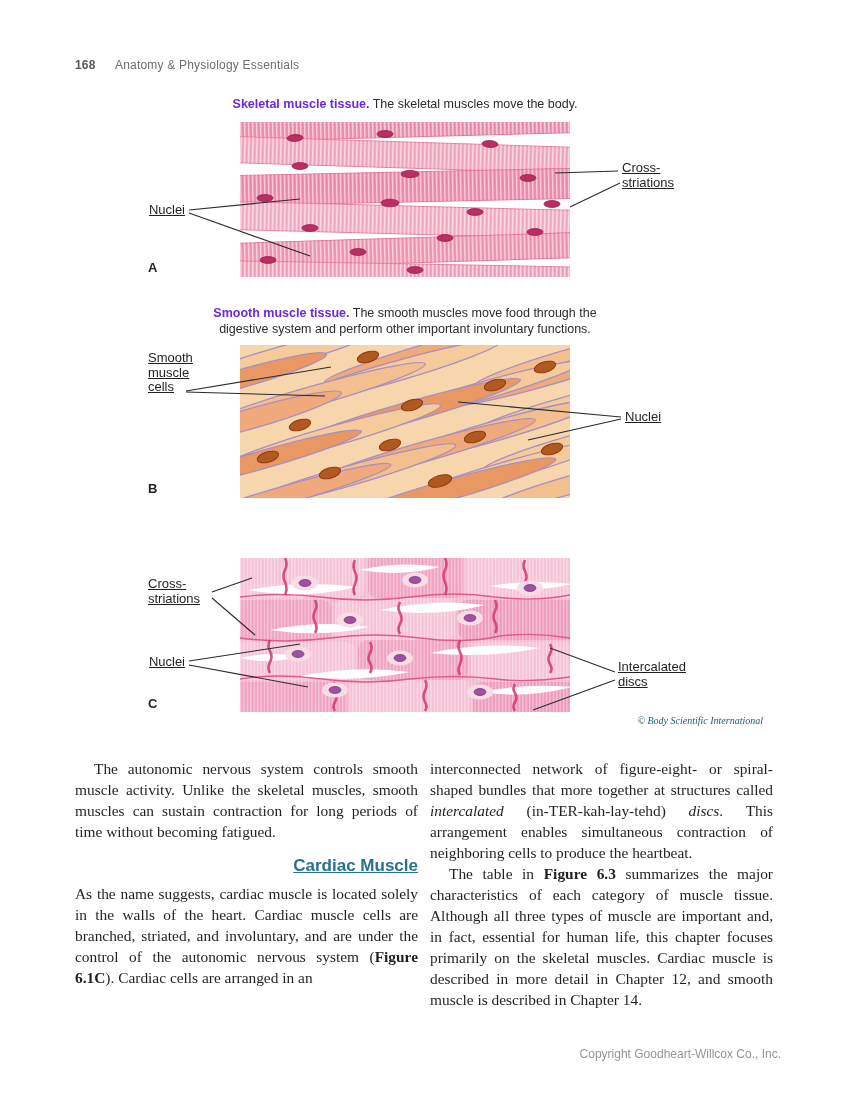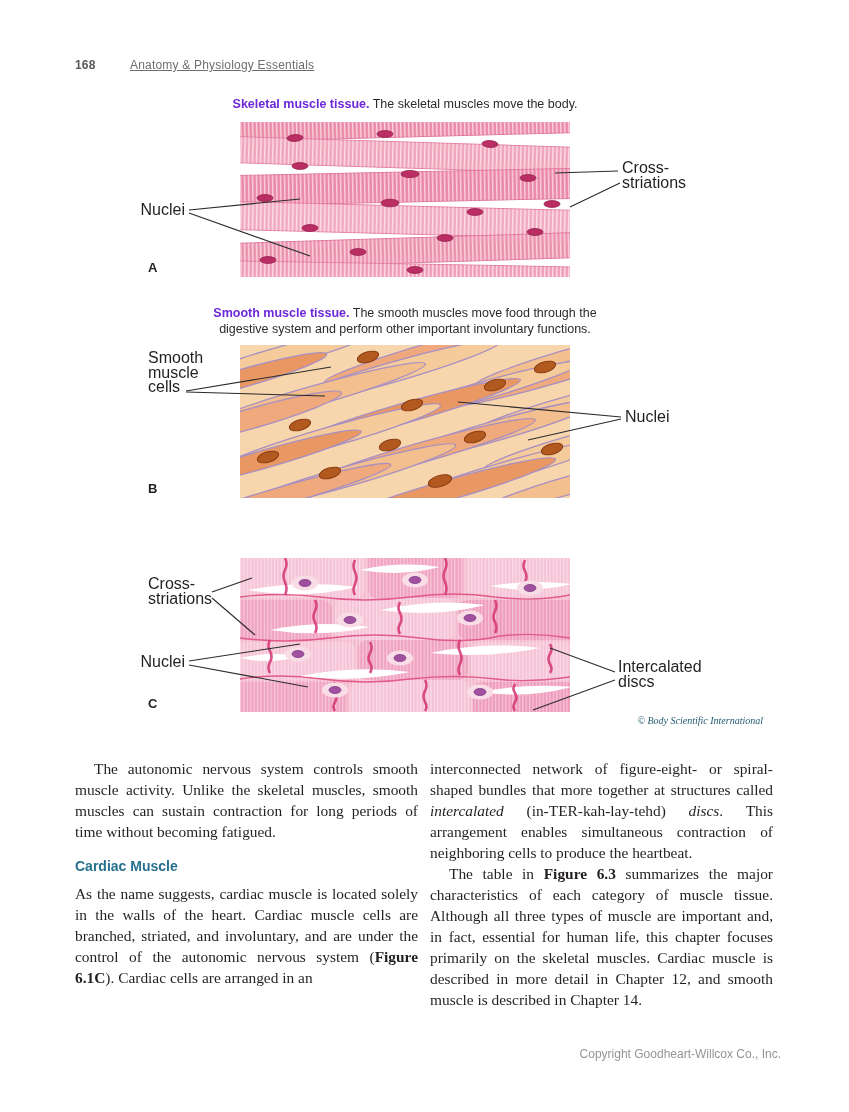--- a/index.html
+++ b/index.html
@@ -3,31 +3,31 @@
 <meta charset="utf-8">
 <style>
   html,body{margin:0;padding:0;background:#ffffff;}
   #page{
     position:relative;width:849px;height:1112px;background:#ffffff;
     font-family:"Liberation Sans", sans-serif;color:#231f20;overflow:hidden;
   }
   
   .hdr{position:absolute;top:58px;font-size:12px;color:#6d6e71;letter-spacing:.2px;}
   .hdr-num{left:75px;font-weight:700;color:#58595b;}
-  .hdr-title{left:130px;text-decoration:underline;}
+  .hdr-title{left:115px;}
   
   .panel{position:absolute;left:75px;width:700px;}
   .panel-caption{
     position:absolute;left:90px;width:480px;text-align:center;
     font-size:12.5px;line-height:16px;color:#2d2a2b;white-space:pre-line;
   }
   .panel-caption b{font-weight:700;color:#6d28d9;}
   .micro{position:absolute;left:165px;width:330px;display:block;}
   .fig-label{
-    position:absolute;font-size:16px;line-height:14.5px;color:#231f20;white-space:pre-line;
+    position:absolute;font-size:13px;line-height:14.5px;color:#231f20;white-space:pre-line;text-decoration:underline;
   }
   .fig-label.right-al{text-align:right;}
   .panel-letter{position:absolute;font-size:13px;font-weight:700;color:#231f20;}
   .leads{position:absolute;left:0;top:0;pointer-events:none;}
   .leads line{stroke:#2b2b2b;stroke-width:1.1;}
   
   .credit{
     position:absolute;top:715px;right:86px;font-family:Liberation Serif, serif;
     font-style:italic;font-size:10px;color:#1f5a6e;
   }
@@ -37,22 +37,22 @@
   .col{
     position:absolute;top:758px;width:343px;
     font-family:"Liberation Serif", serif;font-size:15.4px;line-height:21px;
     text-align:justify;color:#231f20;
   }
   .col-left{left:75px;}
   .col-right{left:430px;}
   .col p{margin:0;}
   .indent{text-indent:19px;font-family:Liberation Serif, serif;}
   .sec-head{
-    font-family:"Liberation Sans", sans-serif;font-weight:700;font-size:14px;
-    color:#27708f;margin:14px 0 7px 0;text-align:left;line-height:20px;
+    font-family:"Liberation Sans", sans-serif;font-weight:700;font-size:17px;
+    color:#27708f;margin:14px 0 7px 0;text-align:right;line-height:20px;text-decoration:underline;
   }
   .bold{font-weight:700;}
   .ital{font-style:italic;}
   
   .footer{position:absolute;top:1047px;right:68px;font-size:12px;color:#939598;}
 </style>
 </head>
 <body>
 
 <div id="page">

